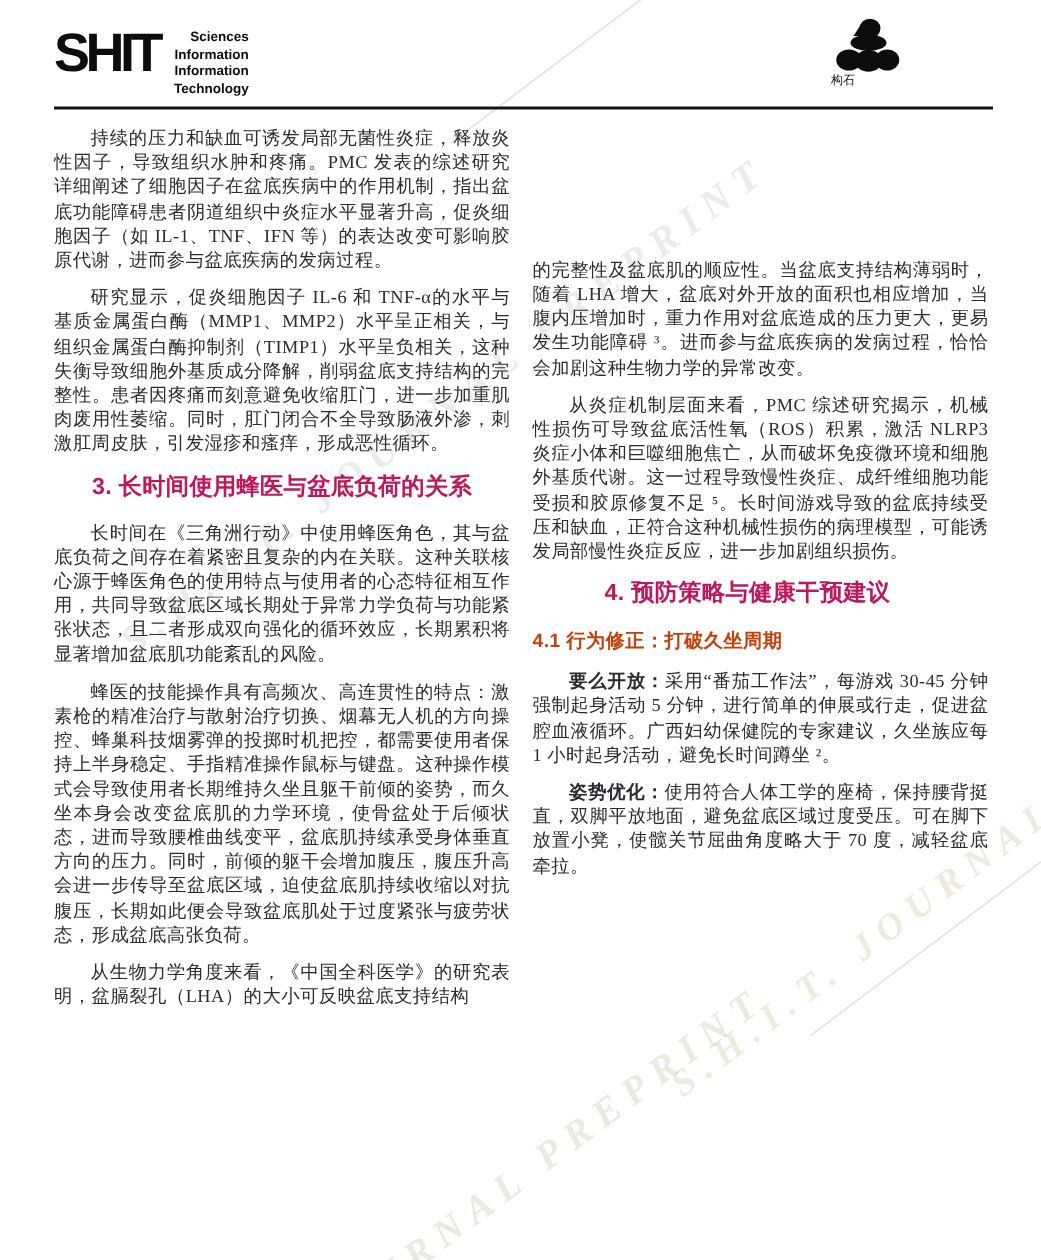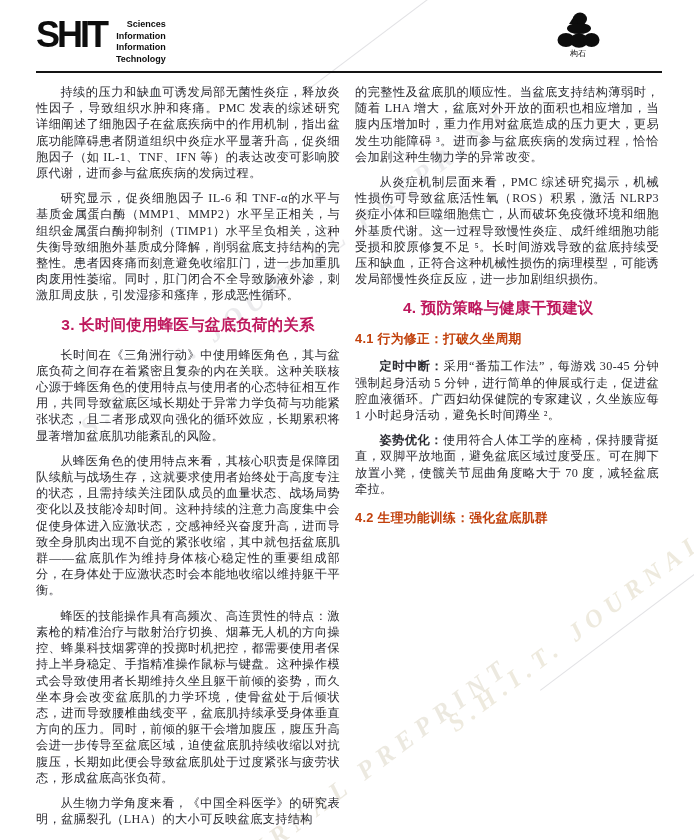--- a/index.html
+++ b/index.html
@@ -14,28 +14,28 @@
   .logo-block{display:flex;align-items:flex-start;}
   .logo-text{
     font-family:"Liberation Sans","DejaVu Sans",sans-serif;font-weight:900;
     font-size:36px;line-height:50px;letter-spacing:-3px;color:#0d0d0d;
   }
   .logo-sub{
     margin-left:10px;margin-top:9px;
     font-family:"Liberation Sans","DejaVu Sans",sans-serif;font-weight:700;
     font-size:9px;line-height:11.5px;color:#0d0d0d;text-align:right;
   }
-  .brand{position:absolute;right:58px;top:2px;width:48px;text-align:center;}
+  .brand{position:absolute;right:58px;top:2px;width:48px;text-align:left;}
   .brand svg{display:block;margin:0 auto;}
   .brand-label{font-size:8px;line-height:9px;color:#0d0d0d;margin-top:1px;
     font-family:"Liberation Serif","DejaVu Serif",serif;}
   .rule{position:absolute;left:36px;right:32px;top:71px;border-top:2.2px solid #141414;}
 
   
-  .cols{position:absolute;top:84px;left:36px;width:624px;display:flex;gap:15px;}
+  .cols{position:absolute;top:84px;left:36px;width:624px;display:flex;gap:15px;align-items:center;}
   .col{width:304px;font-size:12.2px;line-height:16.2px;text-align:justify;
        letter-spacing:0.35px;}
   .col p{margin:0 0 9px 0;text-indent:2em;}
   .col p.noindent{text-indent:0;}
   .col h2{
     font-family:"Liberation Sans","DejaVu Sans",sans-serif;color:#be185d;
     font-size:15.5px;line-height:20px;margin:11px 0 12px 0;font-weight:700;
     text-align:center;letter-spacing:0.2px;
   }
   .col h2.flush{text-align:left;margin-left:48px;}
@@ -99,29 +99,27 @@
   </div>
   <div class="rule"></div>
 
   <div class="cols">
 
     <div class="col">
       <p>持续的压力和缺血可诱发局部无菌性炎症，释放炎性因子，导致组织水肿和疼痛。PMC 发表的综述研究详细阐述了细胞因子在盆底疾病中的作用机制，指出盆底功能障碍患者阴道组织中炎症水平显著升高，促炎细胞因子（如 IL-1、TNF、IFN 等）的表达改变可影响胶原代谢，进而参与盆底疾病的发病过程。</p>
       <p>研究显示，促炎细胞因子 IL-6 和 TNF-α的水平与基质金属蛋白酶（MMP1、MMP2）水平呈正相关，与组织金属蛋白酶抑制剂（TIMP1）水平呈负相关，这种失衡导致细胞外基质成分降解，削弱盆底支持结构的完整性。患者因疼痛而刻意避免收缩肛门，进一步加重肌肉废用性萎缩。同时，肛门闭合不全导致肠液外渗，刺激肛周皮肤，引发湿疹和瘙痒，形成恶性循环。</p>
       <h2>3. 长时间使用蜂医与盆底负荷的关系</h2>
       <p>长时间在《三角洲行动》中使用蜂医角色，其与盆底负荷之间存在着紧密且复杂的内在关联。这种关联核心源于蜂医角色的使用特点与使用者的心态特征相互作用，共同导致盆底区域长期处于异常力学负荷与功能紧张状态，且二者形成双向强化的循环效应，长期累积将显著增加盆底肌功能紊乱的风险。</p>
-      <p>从蜂医角色的使用特点来看，其核心职责是保障团队续航与战场生存，这就要求使用者始终处于高度专注的状态，且需持续关注团队成员的血量状态、战场局势变化以及技能冷却时间。这种持续的注意力高度集中会促使身体进入应激状态，交感神经兴奋度升高，进而导致全身肌肉出现不自觉的紧张收缩，其中就包括盆底肌群——盆底肌作为维持身体核心稳定性的重要组成部分，在身体处于应激状态时会本能地收缩以维持躯干平衡。</p>
       <p>蜂医的技能操作具有高频次、高连贯性的特点：激素枪的精准治疗与散射治疗切换、烟幕无人机的方向操控、蜂巢科技烟雾弹的投掷时机把控，都需要使用者保持上半身稳定、手指精准操作鼠标与键盘。这种操作模式会导致使用者长期维持久坐且躯干前倾的姿势，而久坐本身会改变盆底肌的力学环境，使骨盆处于后倾状态，进而导致腰椎曲线变平，盆底肌持续承受身体垂直方向的压力。同时，前倾的躯干会增加腹压，腹压升高会进一步传导至盆底区域，迫使盆底肌持续收缩以对抗腹压，长期如此便会导致盆底肌处于过度紧张与疲劳状态，形成盆底高张负荷。</p>
       <p>从生物力学角度来看，《中国全科医学》的研究表明，盆膈裂孔（LHA）的大小可反映盆底支持结构</p>
     </div>
 
     <div class="col">
       <p class="noindent">的完整性及盆底肌的顺应性。当盆底支持结构薄弱时，随着 LHA 增大，盆底对外开放的面积也相应增加，当腹内压增加时，重力作用对盆底造成的压力更大，更易发生功能障碍 ³。进而参与盆底疾病的发病过程，恰恰会加剧这种生物力学的异常改变。</p>
       <p>从炎症机制层面来看，PMC 综述研究揭示，机械性损伤可导致盆底活性氧（ROS）积累，激活 NLRP3 炎症小体和巨噬细胞焦亡，从而破坏免疫微环境和细胞外基质代谢。这一过程导致慢性炎症、成纤维细胞功能受损和胶原修复不足 ⁵。长时间游戏导致的盆底持续受压和缺血，正符合这种机械性损伤的病理模型，可能诱发局部慢性炎症反应，进一步加剧组织损伤。</p>
       <h2 class="flush">4. 预防策略与健康干预建议</h2>
       <h3>4.1 行为修正：打破久坐周期</h3>
-      <p><span class="lead">定时中断：</span><span>采用“番茄工作法”，每游戏 30-45 分钟强制起身活动 5 分钟，进行简单的伸展或行走，促进盆腔血液循环。广西妇幼保健院的专家建议，久坐族应每 1 小时起身活动，避免长时间蹲坐 ²。</span></p>
+      <p><span class="lead">要么开放：</span><span>采用“番茄工作法”，每游戏 30-45 分钟强制起身活动 5 分钟，进行简单的伸展或行走，促进盆腔血液循环。广西妇幼保健院的专家建议，久坐族应每 1 小时起身活动，避免长时间蹲坐 ²。</span></p>
       <p><span class="lead">姿势优化：</span><span>使用符合人体工学的座椅，保持腰背挺直，双脚平放地面，避免盆底区域过度受压。可在脚下放置小凳，使髋关节屈曲角度略大于 70 度，减轻盆底牵拉。</span></p>
-      <h3>4.2 生理功能训练：强化盆底肌群</h3>
     </div>
 
   </div>
 </div>
 
 </body></html>

